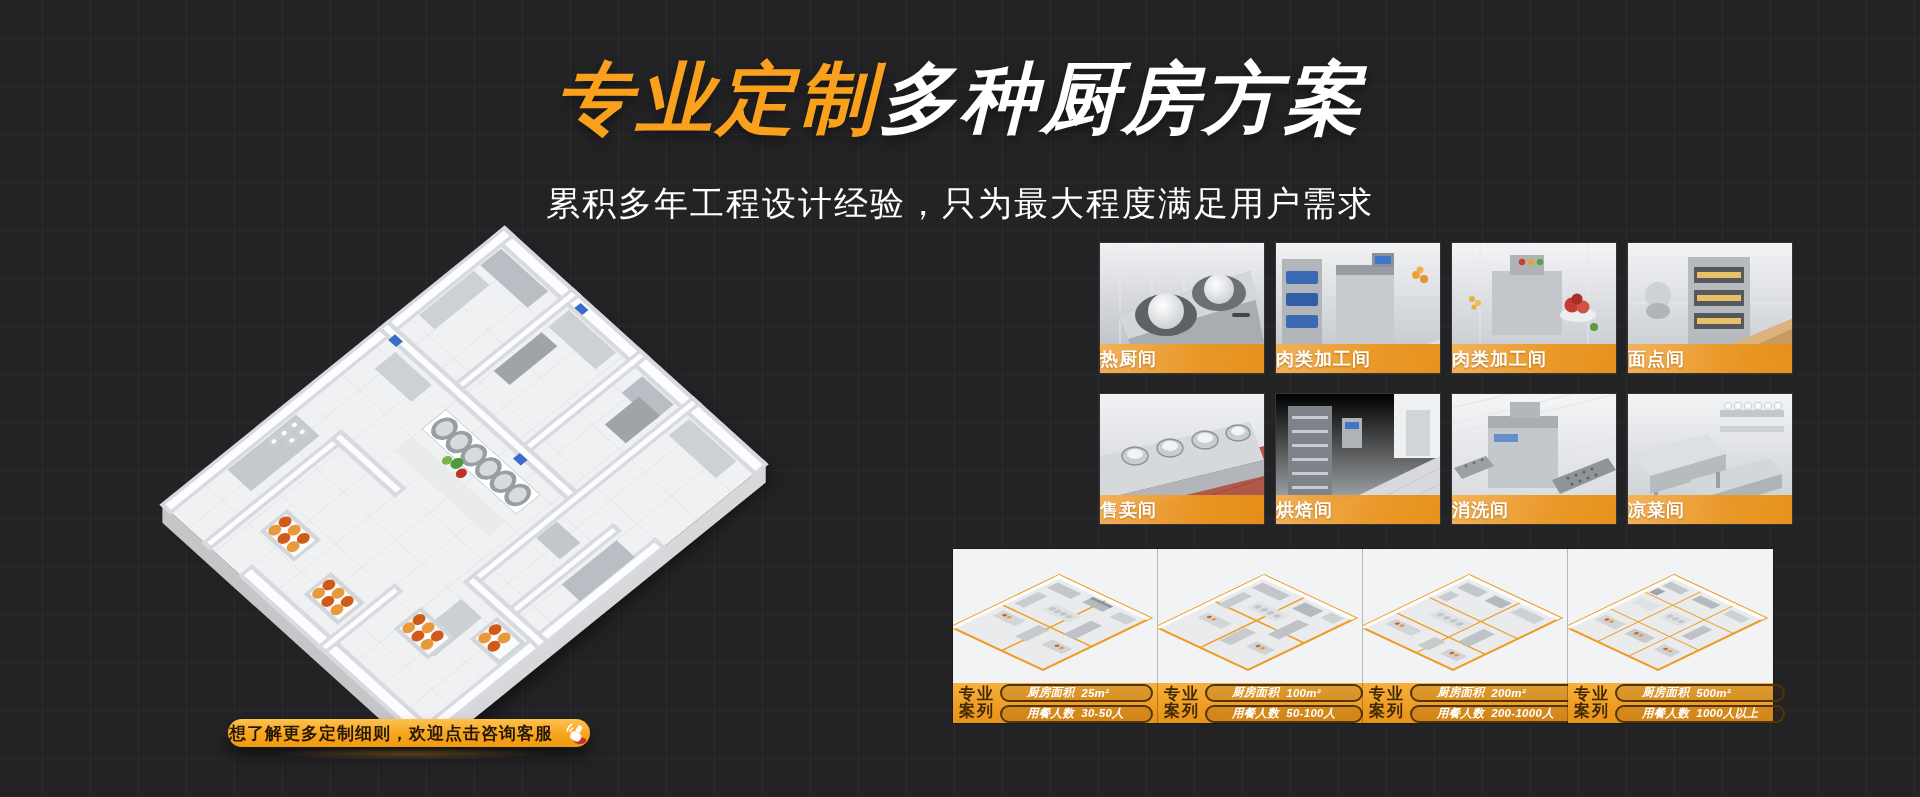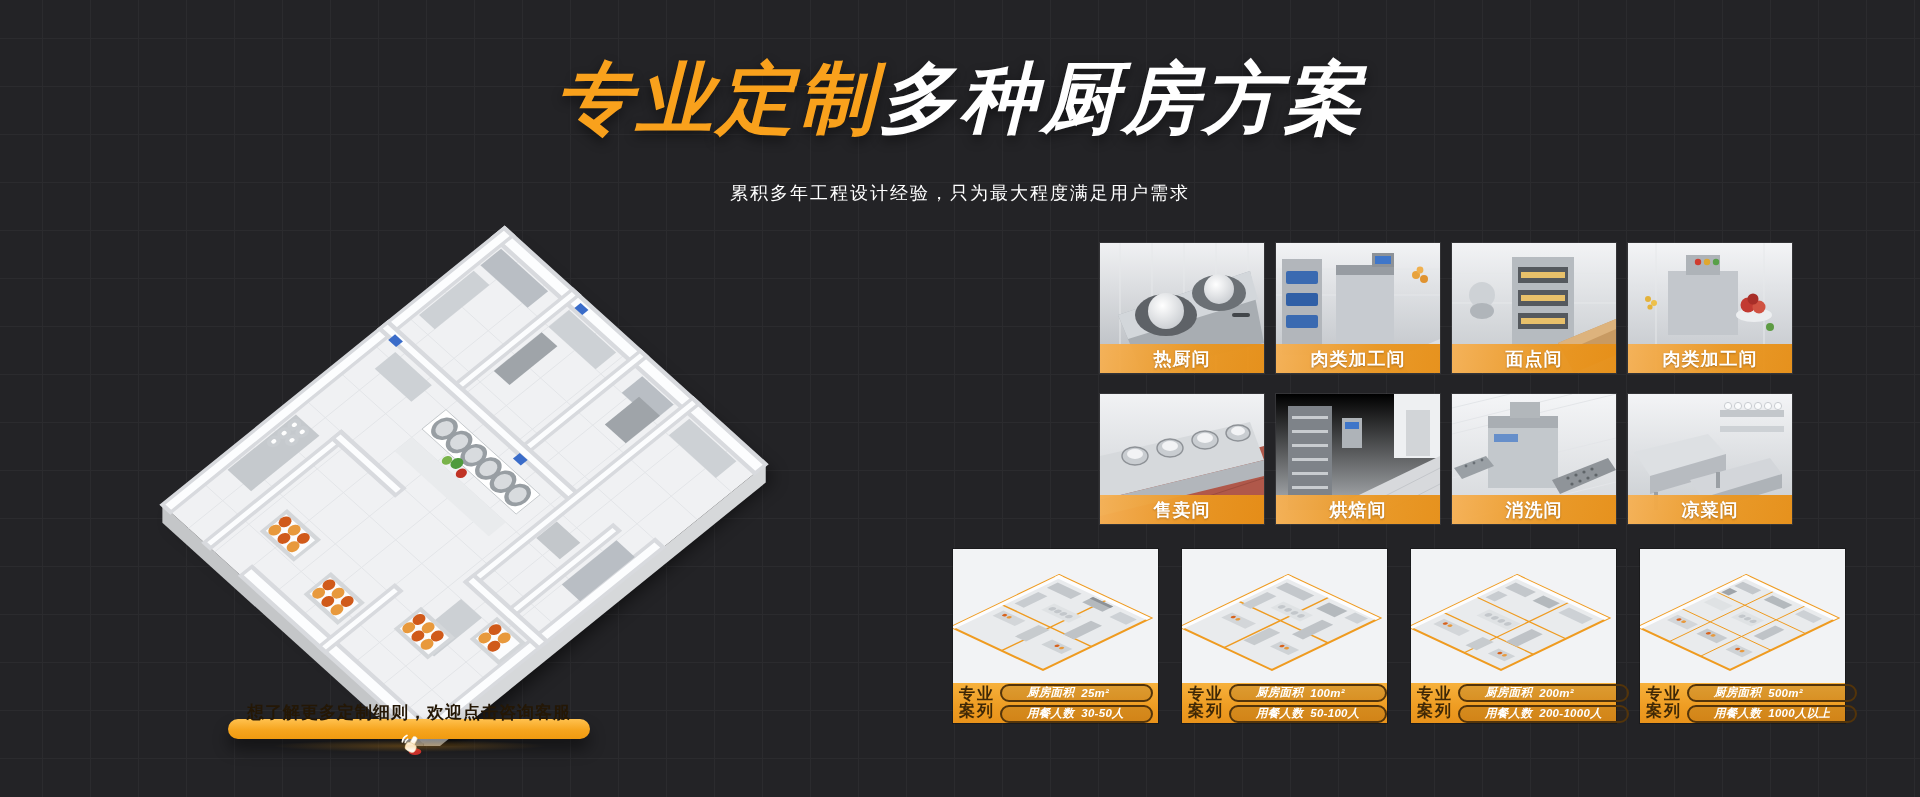--- a/index.html
+++ b/index.html
@@ -9,45 +9,45 @@
                      linear-gradient(90deg,#2b2b2e 1px,transparent 1px);
     background-size:48px 48px;background-position:-6px -10px;
     font-family:"Liberation Sans","DejaVu Sans",sans-serif;}
   
   .hero-title{position:absolute;top:58px;left:0;width:100%;text-align:center;
     font-size:77px;font-weight:900;letter-spacing:4px;line-height:1.05;
     text-shadow:0 5px 12px rgba(0,0,0,.45);white-space:nowrap;font-style:italic;}
   .hero-title .hl{color:#f9a11c;}
   .hero-title .rest{color:#ffffff;}
   .hero-subtitle{position:absolute;top:181px;left:0;width:100%;text-align:center;
-    color:#ffffff;font-size:18px;font-weight:500;letter-spacing:2px;white-space:nowrap;}
+    color:#ffffff;font-size:34px;font-weight:500;letter-spacing:2px;white-space:nowrap;}
   
   .floorplan{position:absolute;left:112px;top:208px;width:684px;height:538px;}
   
-  .cta{position:absolute;left:228px;top:719px;width:362px;height:20px;border-radius:17px;
+  .cta{position:absolute;left:228px;top:719px;width:362px;height:28px;border-radius:17px;
     background:linear-gradient(180deg,#ffc14f 0%,#f6a51e 55%,#f09a10 100%);
     display:flex;align-items:center;justify-content:center;gap:7px;cursor:pointer;
     color:#241705;font-size:17px;font-weight:700;letter-spacing:1px;white-space:nowrap;
-    box-shadow:0 10px 16px rgba(0,0,0,.45);flex-direction:column;}
+    box-shadow:0 10px 16px rgba(0,0,0,.45);}
   .cta::after{content:"";position:absolute;top:103%;left:12%;right:12%;height:12px;
     background:radial-gradient(ellipse at center,rgba(240,154,16,.28),transparent 70%);}
   .cta .icon{width:27px;height:27px;flex:0 0 auto;margin-left:2px;}
   
   .gallery{position:absolute;left:1100px;top:243px;display:grid;
     grid-template-columns:repeat(4,164px);grid-auto-rows:130px;column-gap:12px;row-gap:21px;}
   .tile{position:relative;overflow:hidden;background:#b9bdc2;cursor:pointer;
     box-shadow:0 0 0 1px rgba(255,255,255,.08);}
   .tile svg.photo{position:absolute;inset:0;width:100%;height:100%;display:block;}
   .tile-bar{position:absolute;left:0;right:0;bottom:0;height:29px;
-    display:flex;align-items:center;justify-content:center;
+    display:flex;align-items:center;justify-content:flex-start;
     background:linear-gradient(100deg,rgba(246,177,85,.96) 0%,rgba(234,151,34,.96) 60%,rgba(231,143,22,.96) 100%);
     color:#fff;font-size:18px;font-weight:700;letter-spacing:1px;
     text-shadow:0 1px 2px rgba(105,58,0,.45);}
   
-  .cases{position:absolute;left:953px;top:549px;display:flex;gap:24px;}
+  .cases{position:absolute;left:953px;top:549px;display:flex;gap:0;}
   .case-card{width:205px;height:174px;position:relative;background:#f2f3f5;cursor:pointer;
     box-shadow:0 0 0 1px rgba(0,0,0,.25);}
   .case-card svg.mini{position:absolute;top:0;left:0;width:205px;height:134px;display:block;}
   .case-bar{position:absolute;left:0;right:0;bottom:0;height:40px;
     background:linear-gradient(180deg,#f7b13c 0%,#ee9c22 60%,#e8921a 100%);
     display:flex;align-items:center;padding:0 5px 0 6px;box-sizing:border-box;}
   .case-badge{color:#3f2806;font-size:16px;font-weight:900;line-height:1.05;
     letter-spacing:2px;margin-right:5px;flex:0 0 auto;}
   .case-pills{flex:1;display:flex;flex-direction:column;justify-content:center;gap:3px;}
   .case-pill{height:14px;border:2px solid #53340a;border-radius:10px;
@@ -236,49 +236,20 @@
           <circle cx="144" cy="27" r="3.4" fill="#f0b04e"></circle>
       </svg>
       <div class="tile-bar">
         <span>肉类加工间</span>
         </div>
     </div>
 
     <div class="tile">
       <svg class="photo" viewBox="0 0 164 130" preserveAspectRatio="none">
         <defs>
-            <linearGradient id="t4b" x1="0" y1="0" x2="0" y2="1">
-              <stop offset="0" stop-color="#f2f3f5"></stop>
-              <stop offset="1" stop-color="#c3c7cb"></stop>
-            </linearGradient>
-          </defs>
-        <rect width="164" height="130" fill="url(#t4b)"></rect>
-        <path d="M0 30H164M0 60H164" stroke="#e6e8ea" stroke-width="1"></path>
-        <rect x="60" y="14" width="62" height="90" fill="#b6bbc0"></rect>
-        <g>
-          <rect x="66" y="24" width="50" height="16" fill="#55595e"></rect>
-            <rect x="69" y="29" width="44" height="6" fill="#e8c06a"></rect>
-          <rect x="66" y="47" width="50" height="16" fill="#55595e"></rect>
-            <rect x="69" y="52" width="44" height="6" fill="#e8c06a"></rect>
-          <rect x="66" y="70" width="50" height="16" fill="#55595e"></rect>
-            <rect x="69" y="75" width="44" height="6" fill="#e8c06a"></rect>
-        </g>
-        <circle cx="30" cy="52" r="13" fill="#ced2d6"></circle>
-        <ellipse cx="30" cy="68" rx="12" ry="8" fill="#b0b5ba"></ellipse>
-        <polygon points="106,100 164,76 164,112 122,130" fill="#c89a62"></polygon>
-        <polygon points="106,100 164,76 164,86 114,108" fill="#ddb37d"></polygon>
-      </svg>
-      <div class="tile-bar">
-        <span>面点间</span>
-        </div>
-    </div>
-
-    <div class="tile">
-      <svg class="photo" viewBox="0 0 164 130" preserveAspectRatio="none">
-        <defs>
             <linearGradient id="t3b" x1="0" y1="0" x2="0" y2="1">
               <stop offset="0" stop-color="#f3f4f6"></stop>
               <stop offset="1" stop-color="#c0c4c9"></stop>
             </linearGradient>
           </defs>
         <rect width="164" height="130" fill="url(#t3b)"></rect>
         <path d="M28 0V130M136 0V130" stroke="#e6e8ea" stroke-width="1"></path>
         <rect x="40" y="28" width="70" height="64" fill="#c3c7cc"></rect>
         <rect x="58" y="12" width="34" height="20" fill="#aeb3b8"></rect>
         <circle cx="70" cy="19" r="3.2" fill="#d03c2e"></circle>
@@ -288,20 +259,49 @@
         <circle cx="120" cy="62" r="7.5" fill="#c23a32"></circle>
           <circle cx="131" cy="64" r="6.5" fill="#d05242"></circle>
           <circle cx="125" cy="56" r="5.5" fill="#a82e28"></circle>
         <circle cx="20" cy="56" r="3" fill="#e4b23a"></circle>
           <circle cx="26" cy="60" r="3" fill="#edc04b"></circle>
           <circle cx="22" cy="64" r="2.6" fill="#e4b23a"></circle>
         <circle cx="142" cy="84" r="4" fill="#5d9b43"></circle>
       </svg>
       <div class="tile-bar">
         <span>肉类加工间</span>
+        </div>
+    </div>
+
+    <div class="tile">
+      <svg class="photo" viewBox="0 0 164 130" preserveAspectRatio="none">
+        <defs>
+            <linearGradient id="t4b" x1="0" y1="0" x2="0" y2="1">
+              <stop offset="0" stop-color="#f2f3f5"></stop>
+              <stop offset="1" stop-color="#c3c7cb"></stop>
+            </linearGradient>
+          </defs>
+        <rect width="164" height="130" fill="url(#t4b)"></rect>
+        <path d="M0 30H164M0 60H164" stroke="#e6e8ea" stroke-width="1"></path>
+        <rect x="60" y="14" width="62" height="90" fill="#b6bbc0"></rect>
+        <g>
+          <rect x="66" y="24" width="50" height="16" fill="#55595e"></rect>
+            <rect x="69" y="29" width="44" height="6" fill="#e8c06a"></rect>
+          <rect x="66" y="47" width="50" height="16" fill="#55595e"></rect>
+            <rect x="69" y="52" width="44" height="6" fill="#e8c06a"></rect>
+          <rect x="66" y="70" width="50" height="16" fill="#55595e"></rect>
+            <rect x="69" y="75" width="44" height="6" fill="#e8c06a"></rect>
+        </g>
+        <circle cx="30" cy="52" r="13" fill="#ced2d6"></circle>
+        <ellipse cx="30" cy="68" rx="12" ry="8" fill="#b0b5ba"></ellipse>
+        <polygon points="106,100 164,76 164,112 122,130" fill="#c89a62"></polygon>
+        <polygon points="106,100 164,76 164,86 114,108" fill="#ddb37d"></polygon>
+      </svg>
+      <div class="tile-bar">
+        <span>面点间</span>
         </div>
     </div>
 
     <div class="tile">
       <svg class="photo" viewBox="0 0 164 130" preserveAspectRatio="none">
         <defs>
             <linearGradient id="t6b" x1="0" y1="0" x2="0" y2="1">
               <stop offset="0" stop-color="#f1f2f4"></stop>
               <stop offset="1" stop-color="#c9cdd1"></stop>
             </linearGradient>

